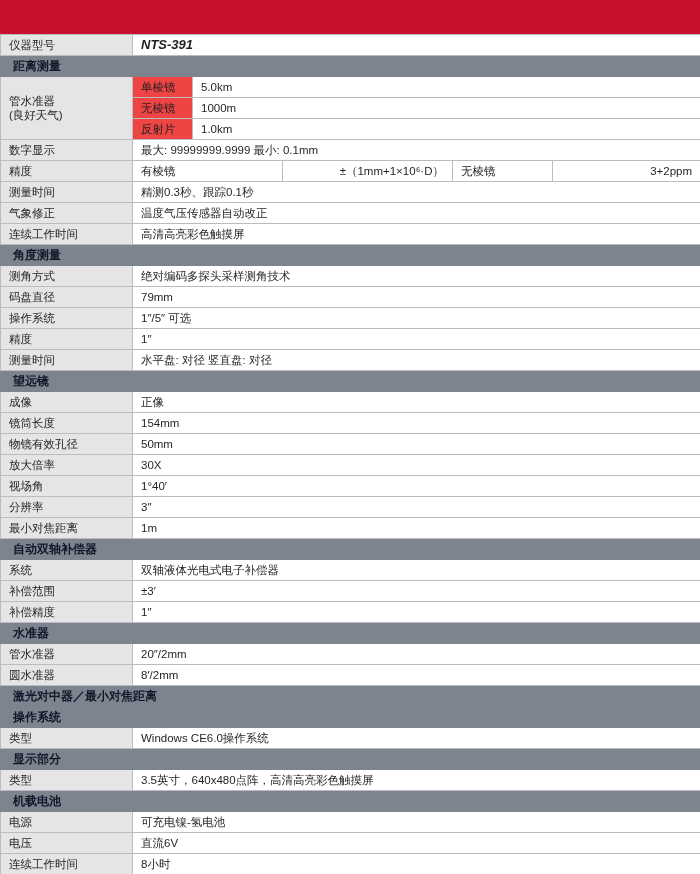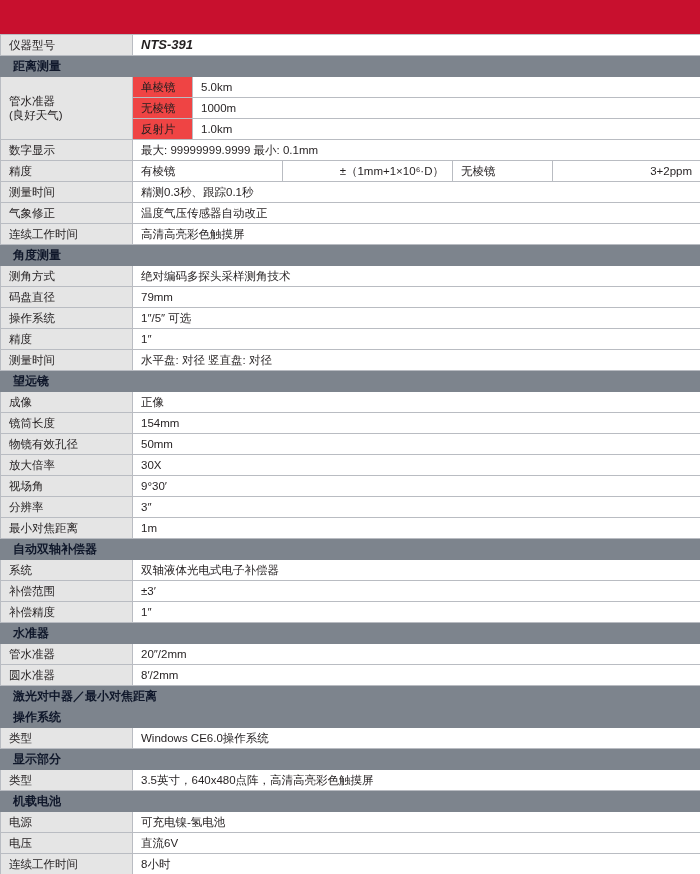--- a/index.html
+++ b/index.html
@@ -200,21 +200,21 @@
       <tr>
         <td class="lbl">物镜有效孔径</td>
         <td class="val" colspan="5">50mm</td>
       </tr>
       <tr>
         <td class="lbl">放大倍率</td>
         <td class="val" colspan="5">30X</td>
       </tr>
       <tr>
         <td class="lbl">视场角</td>
-        <td class="val" colspan="5">9°30′</td>
+        <td class="val" colspan="5">1°40′</td>
       </tr>
       <tr>
         <td class="lbl">分辨率</td>
         <td class="val" colspan="5">3″</td>
       </tr>
       <tr>
         <td class="lbl">最小对焦距离</td>
         <td class="val" colspan="5">1m</td>
       </tr>
 

